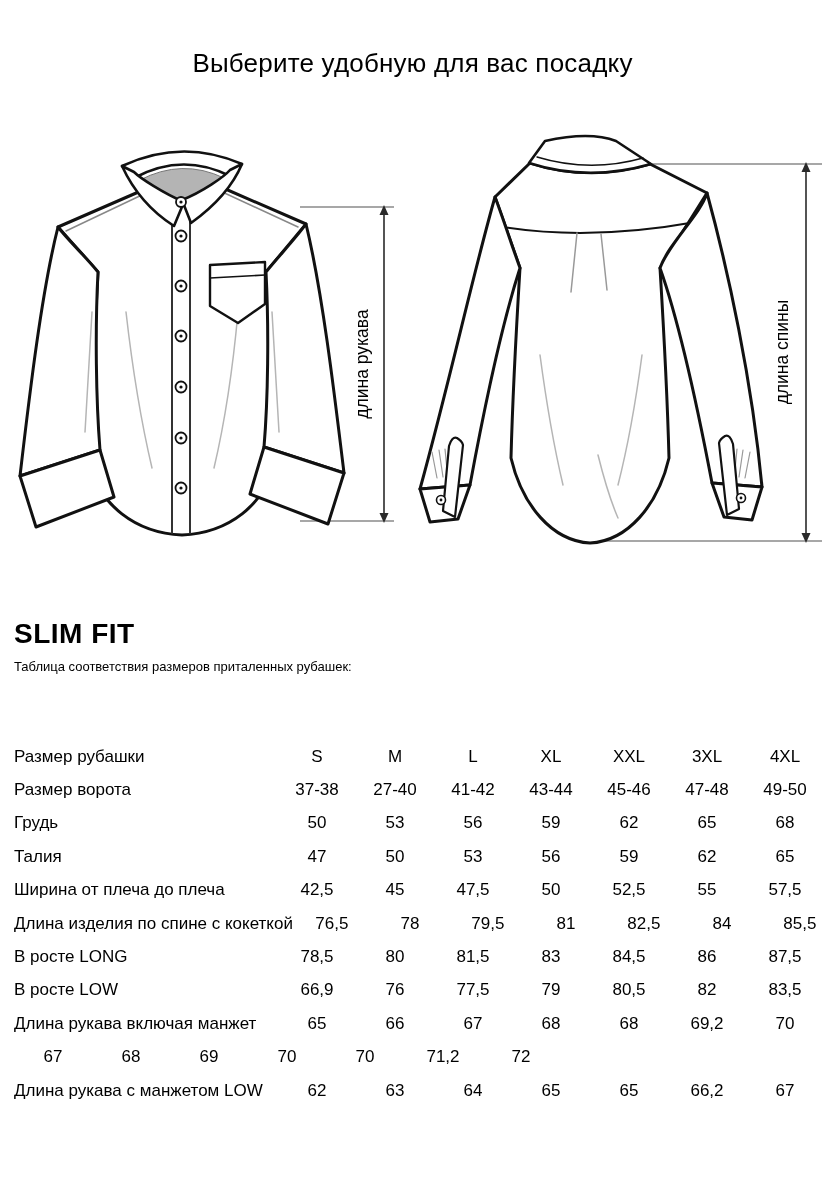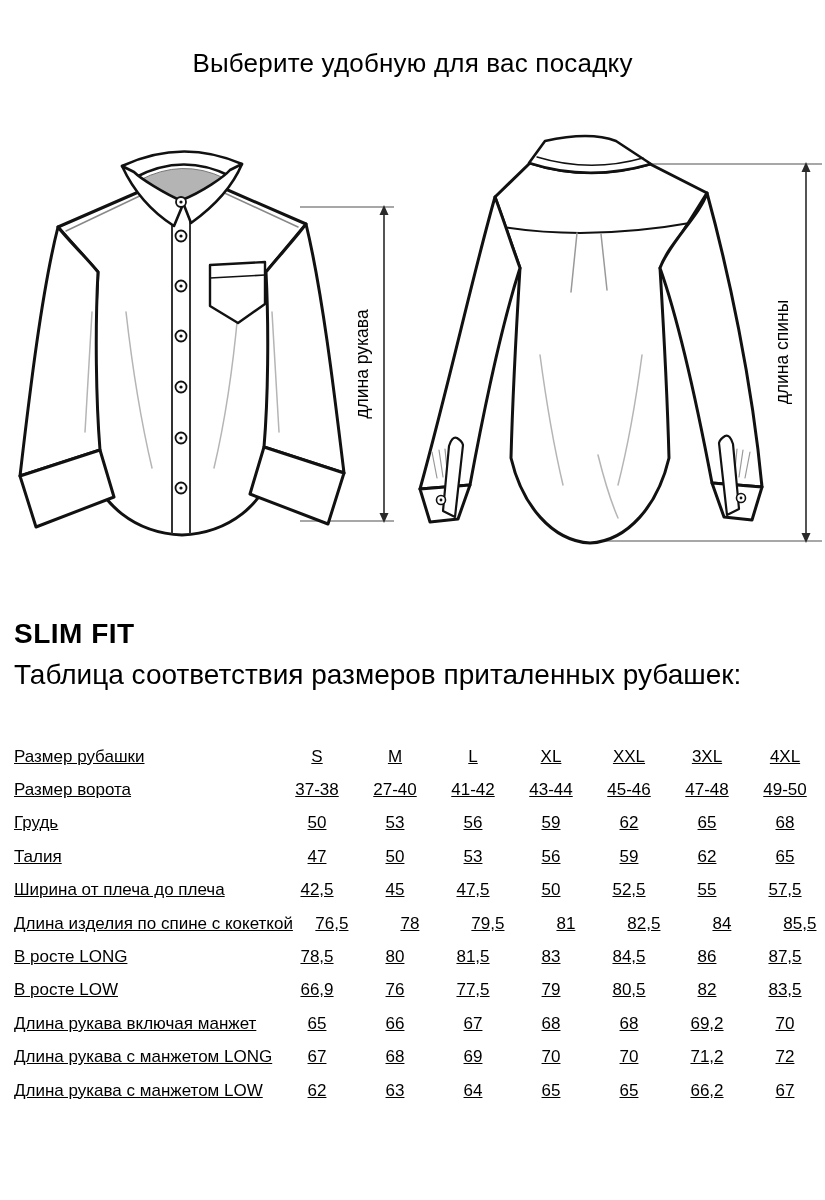--- a/index.html
+++ b/index.html
@@ -12,25 +12,25 @@
   }
 
   .figure-svg{position:absolute;left:0;top:0;width:825px;height:600px;}
 
   .section-heading{
     position:absolute;left:14px;top:618px;
     font-size:28px;font-weight:700;letter-spacing:0.5px;
   }
   .section-subtitle{
     position:absolute;left:14px;top:659px;
-    font-size:28px;font-weight:400;
+    font-size:13px;font-weight:400;
   }
 
   .size-table{position:absolute;left:14px;top:740px;width:811px;font-size:17px;}
-  .size-table .tr{display:flex;align-items:center;height:33.4px;text-decoration:underline;}
+  .size-table .tr{display:flex;align-items:center;height:33.4px;}
   .size-table .row-label{flex:0 0 264px;white-space:nowrap;overflow:visible;}
   .size-table .cell{flex:0 0 78px;text-align:center;white-space:nowrap;}
 
   svg text{font-family:"Liberation Sans",sans-serif;}
 </style>
 </head>
 <body>
 
 <div class="stage">
 
@@ -246,21 +246,20 @@
           <div class="row-label">Длина рукава включая манжет</div>
           <div class="cell">65</div>
           <div class="cell">66</div>
           <div class="cell">67</div>
           <div class="cell">68</div>
           <div class="cell">68</div>
           <div class="cell">69,2</div>
           <div class="cell">70</div>
         </div>
         <div class="tr">
-          <div class="row-label">Длина рукава с манжетом LONG</div>
           <div class="cell">67</div>
           <div class="cell">68</div>
           <div class="cell">69</div>
           <div class="cell">70</div>
           <div class="cell">70</div>
           <div class="cell">71,2</div>
           <div class="cell">72</div>
         </div>
         <div class="tr">
           <div class="row-label">Длина рукава с манжетом LOW</div>

